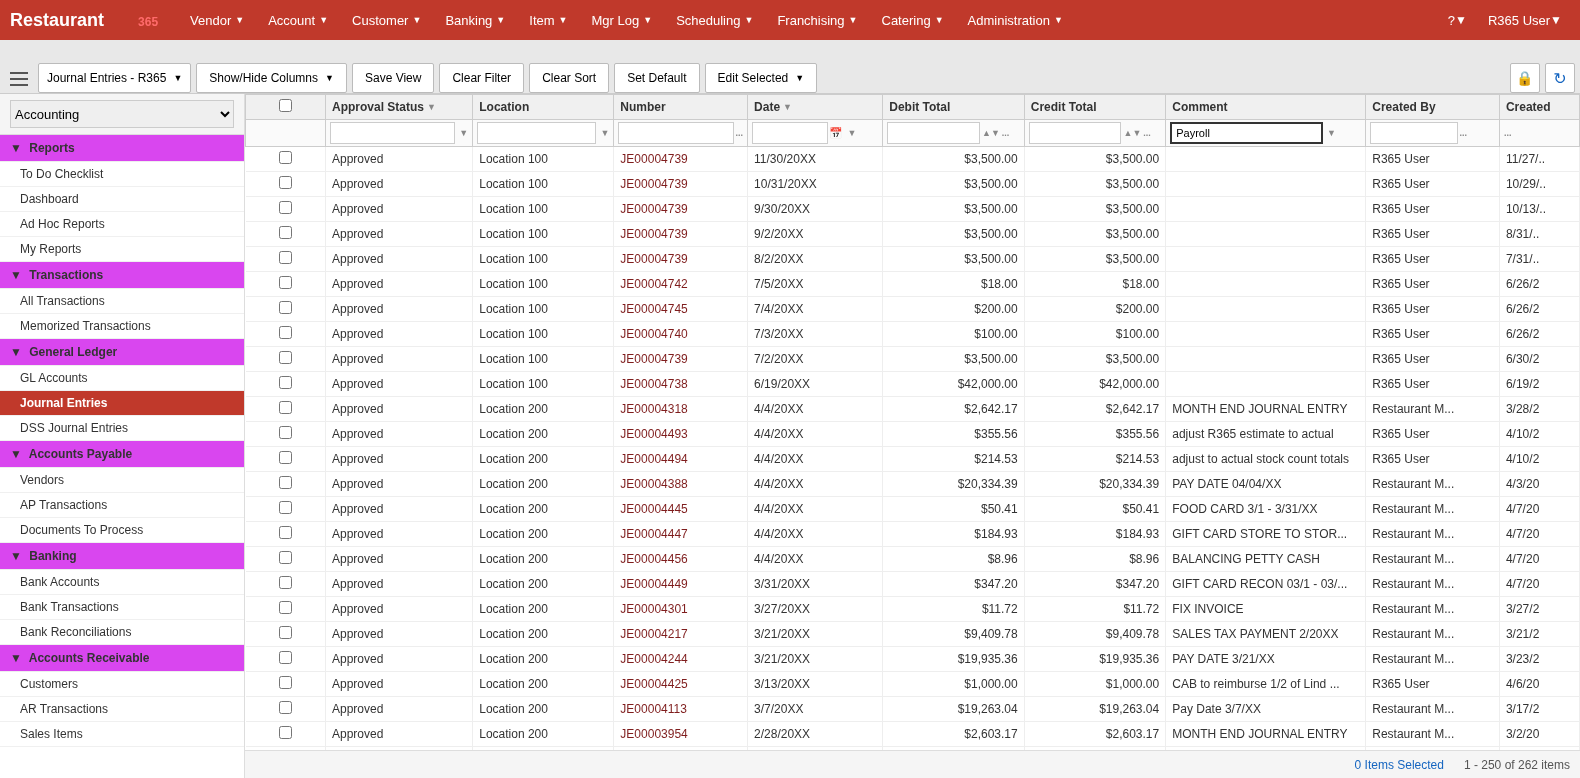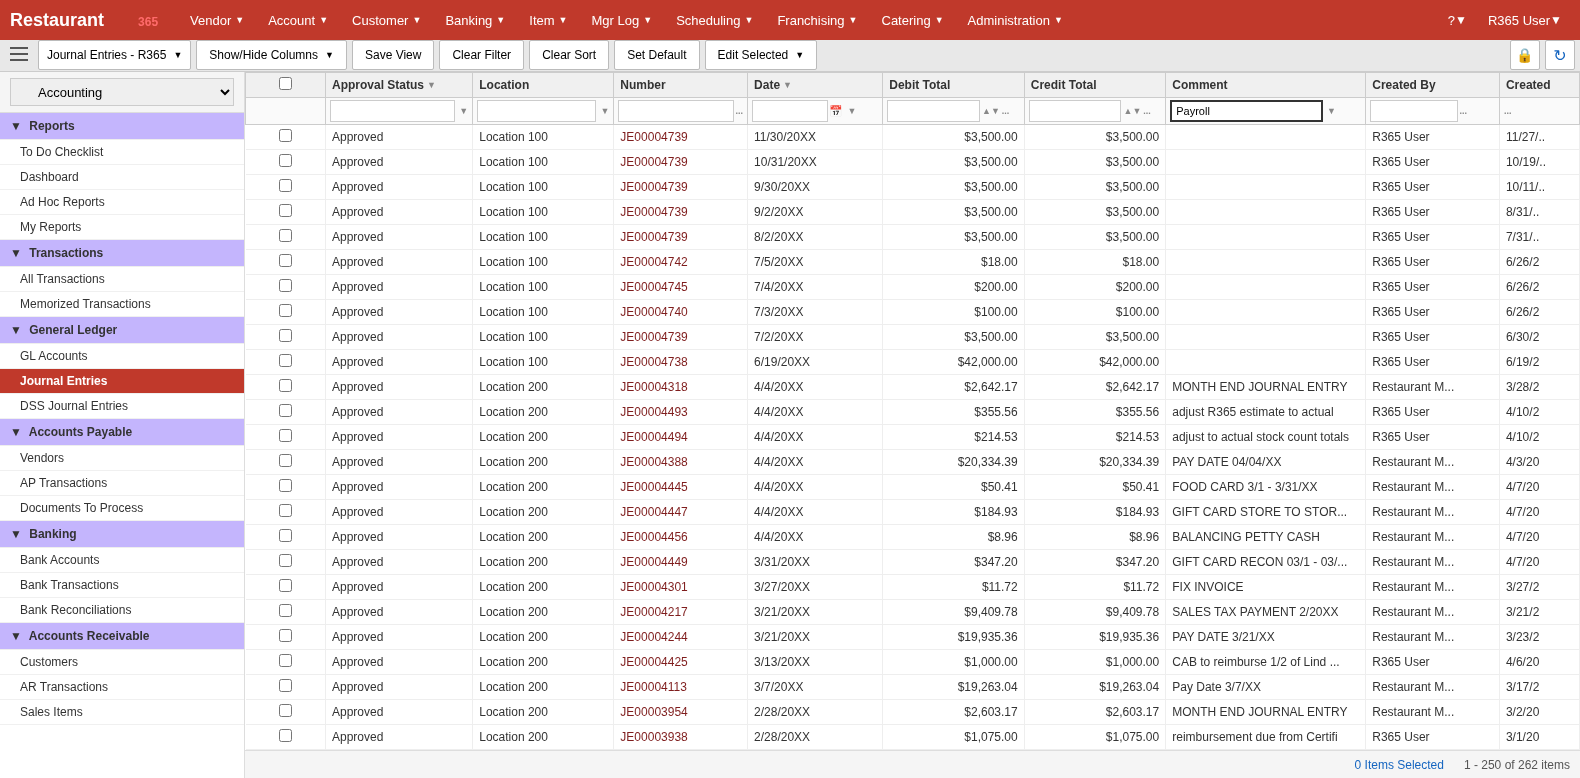--- a/index.html
+++ b/index.html
@@ -44,22 +44,22 @@
       align-items: center;
       cursor: pointer;
       font-size: 13px;
     }
 
     
     .second-bar {
       background: #e8e8e8;
       border-bottom: 1px solid #ccc;
       display: flex;
-      align-items: flex-start;
-      height: 32px;
+      align-items: flex-end;
+      height: 54px;
       padding: 0 5px;
       gap: 5px;
       flex-shrink: 0;
     }
     .hamburger-btn {
       width: 28px; height: 28px;
       display: flex; flex-direction: column; justify-content: center; align-items: center; gap: 4px;
       cursor: pointer; background: none; border: none;
     }
     .hamburger-btn span { display: block; width: 18px; height: 2px; background: #555; }
@@ -111,21 +111,21 @@
       border-right: 1px solid #ddd;
       overflow-y: auto;
       flex-shrink: 0;
     }
     .sidebar-section-header {
       padding: 6px 10px;
       font-weight: bold;
       color: #333;
       font-size: 12px;
       border-bottom: 1px solid #eee;
-      background: #c4b5fd;
+      background: #d946ef;
     }
     .sidebar-item {
       padding: 5px 10px 5px 20px;
       color: #333;
       cursor: pointer;
       font-size: 12px;
       border-bottom: 1px solid #f0f0f0;
     }
     .sidebar-item.active {
       background: #c0392b;
@@ -305,21 +305,21 @@
   </button>
   <div class="spacer"></div>
   <div class="icon-btn">🔒</div>
   <div class="icon-btn" style="color:#1565c0; font-size:16px;">↻</div>
 </div>
 
 <div class="main-layout">
 
   <div class="sidebar">
     <div class="sidebar-top">
-      <select style="width:100%; font-size:13px; height:28px;padding-left:23px;">
+      <select style="width:100%; font-size:13px; height:28px;">
         <option>Accounting</option>
       </select>
     </div>
 
     <div class="sidebar-section-header">
       <span class="section-toggle">▼</span> Reports
     </div>
     <div class="sidebar-item">To Do Checklist</div>
     <div class="sidebar-item">Dashboard</div>
     <div class="sidebar-item">Ad Hoc Reports</div>
@@ -507,35 +507,35 @@
         <input type="checkbox" style="">
       </td>
       <td>Approved</td>
       <td>Location 100</td>
       <td><a class="link">JE00004739</a></td>
       <td>10/31/20XX</td>
       <td class="amount">$3,500.00</td>
       <td class="amount">$3,500.00</td>
       <td></td>
       <td>R365 User</td>
-      <td>10/19/..</td>
+      <td>10/29/..</td>
     </tr>
             <tr>
       <td class="checkbox-cell">
         <input type="checkbox" style="">
       </td>
       <td>Approved</td>
       <td>Location 100</td>
       <td><a class="link">JE00004739</a></td>
       <td>9/30/20XX</td>
       <td class="amount">$3,500.00</td>
       <td class="amount">$3,500.00</td>
       <td></td>
       <td>R365 User</td>
-      <td>10/11/..</td>
+      <td>10/13/..</td>
     </tr>
             <tr>
       <td class="checkbox-cell">
         <input type="checkbox" style="">
       </td>
       <td>Approved</td>
       <td>Location 100</td>
       <td><a class="link">JE00004739</a></td>
       <td>9/2/20XX</td>
       <td class="amount">$3,500.00</td>

